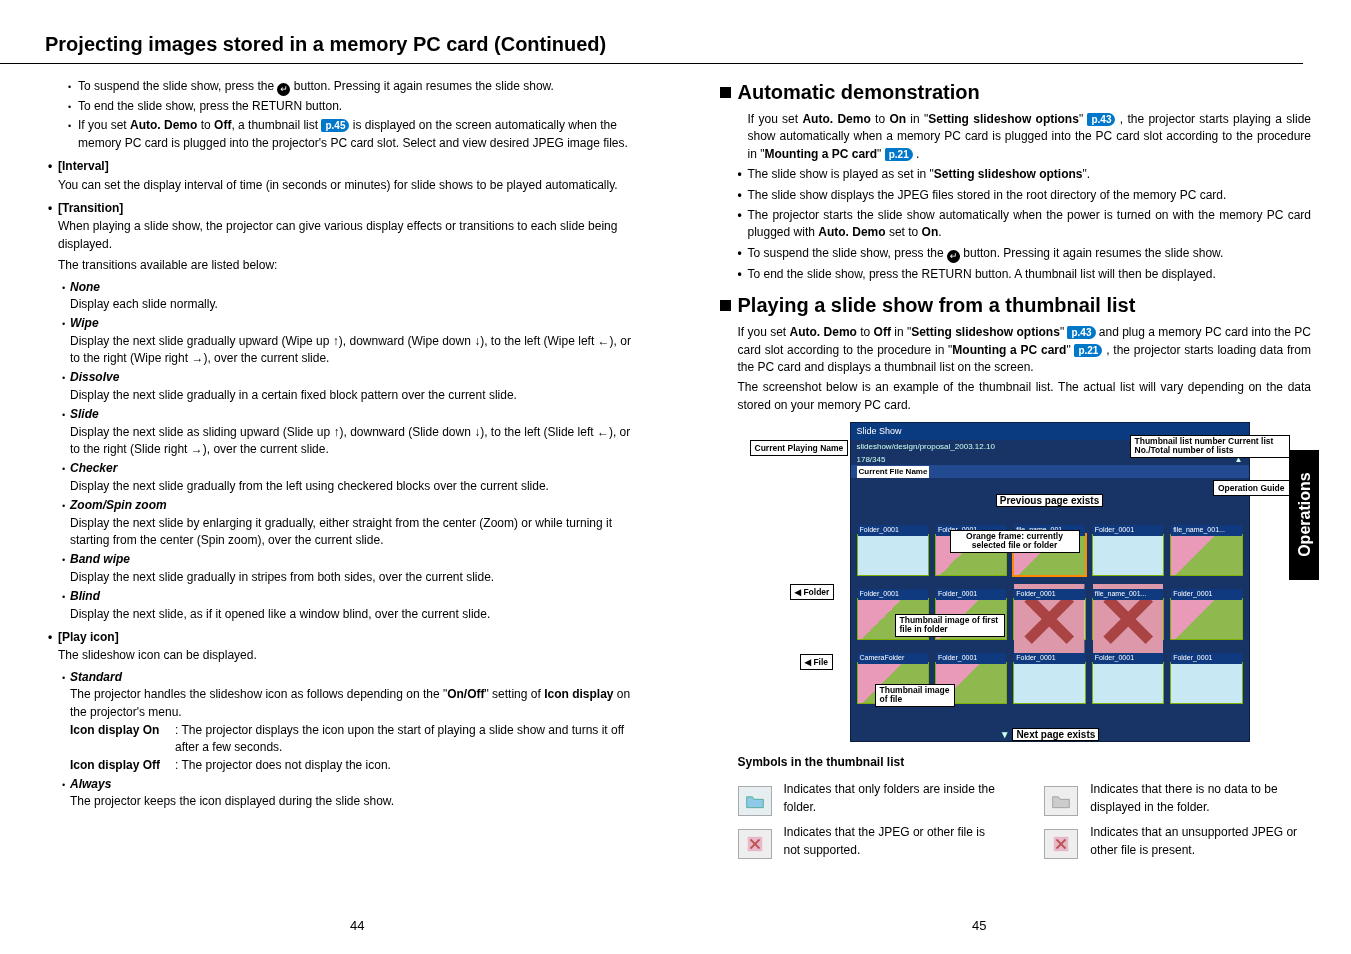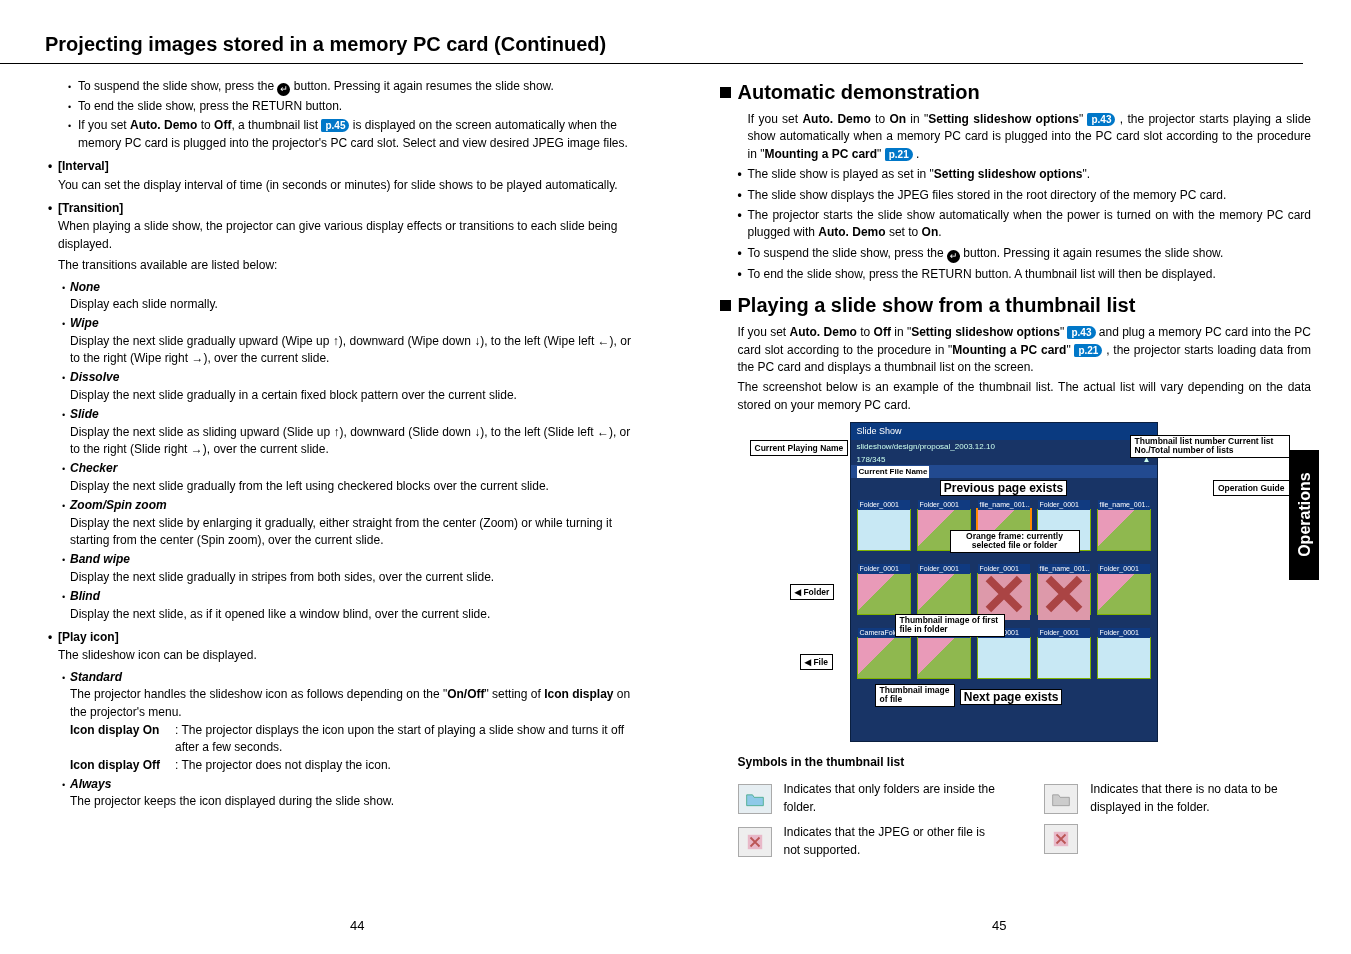--- a/index.html
+++ b/index.html
@@ -52,59 +52,59 @@
     font-size: 20px; font-weight: bold; margin: 0 0 4px 0;
     display: flex; align-items: center; gap: 7px;
   }
   .h2::before { content: ""; display:block; width: 11px; height: 11px; background:#000;}
   .bp { padding-left: 28px; position: relative; margin-bottom: 3px; text-align: justify;}
   .bp::before { content:"•"; position:absolute; left:18px; font-weight:bold;}
   .bp-first { padding-left: 28px; margin-bottom: 3px; text-align: justify;}
   .caption { font-weight: bold; margin: 12px 0 10px 18px; }
   .symbols { display:flex; gap:40px; padding-left:18px;}
   .sym-col { flex:1; }
-  .sym-row { display:flex; align-items:center; gap:12px; margin-bottom:8px;}
+  .sym-row { display:flex; align-items:flex-end; gap:12px; margin-bottom:8px;}
   .sym-icon {
     width:34px; height:30px; border:1px solid #aaa; background:#eee;
     display:flex; align-items:center; justify-content:center; flex:none; font-size:14px;
   }
   .sym-icon.fold { background:#e6eef2;}
   .sym-icon.empty { background:#eee; color:#888;}
   .sym-icon svg { width:20px; height:18px;}
   .page-num { position:absolute; bottom:18px; font-size:13px;}
   .pn-left { left: 350px; }
-  .pn-right { left: 992px; }
+  .pn-right { left: 972px; }
   .side-tab {
     position:absolute; right:32px; top:450px; width:30px; height:130px;
     background:#000; color:#fff; display:flex; align-items:center; justify-content:center;
   }
   .side-tab span { transform: rotate(-90deg); font-weight:bold; font-size:16px; white-space:nowrap;}
   .thumb-fig {
     margin: 8px 8px 0 40px;
     width: 520px; height: 320px;
     position: relative;
     font-size: 9px;
   }
   .thumb-panel {
-    position:absolute; left:90px; top:0; width:308px; height:320px;
+    position:absolute; left:90px; top:0; width:400px; height:320px;
     background:#183466; border:1px solid #0a1f40;
   }
   .tp-head { background:#0a3a80; color:#fff; padding:2px 6px; font-size:9px; display:flex; align-items:center; gap:4px;}
   .tp-path { color:#cfe; font-size:8px; padding:1px 6px 0; display:flex; justify-content:space-between;}
   .tp-row { display:flex; gap:6px; padding:4px 6px; }
   .thumb {
     flex:1; height:42px; background:#5fa;
     background: linear-gradient(135deg,#e99ab8 40%,#8fb84f 40%);
     border:1px solid #7fb200; position:relative;
   }
   .thumb.fold { background:#c8e8f4;}
   .thumb.bad { background:#ddd; display:flex; align-items:center; justify-content:center;}
   .thumb .fname { position:absolute; top:-10px; left:0; right:0; background:#103a80; color:#fff; font-size:7px; padding:0 2px; white-space:nowrap; overflow:hidden;}
   .thumb.sel { outline:2px solid #ff8a00; outline-offset:-1px;}
-  .tp-foot { color:#cfe; font-size:12px; text-align:center; padding:2px;}
+  .tp-foot { color:#cfe; font-size:10px; text-align:center; padding:16px;}
   .lbl-box {
     position:absolute; background:#fff; border:1px solid #000;
     padding:1px 4px; font-size:8.5px; font-weight:bold; white-space:nowrap;
   }
   .lbl-left { text-align:center;}
   strong { font-weight:bold;}
 </style>
 </head>
 <body>
 
@@ -307,20 +307,21 @@
             </div>
           <div>Indicates that there is no data to be displayed in the folder.</div>
         </div>
         <div class="sym-row">
           <div class="sym-icon">
               <svg viewBox="0 0 20 20">
                 <rect x="2" y="2" width="16" height="16" fill="#e8b8c8"></rect>
                 <path d="M5 5 L15 15 M15 5 L5 15" stroke="#b55" stroke-width="2"></path>
               </svg>
             </div>
+          <div>Indicates that an unsupported JPEG or other file is present.</div>
         </div>
       </div>
     </div>
   </div>
 </div>
 
 <div class="side-tab">
     <span>Operations</span>
   </div>
 <div class="page-num pn-left">44</div>

